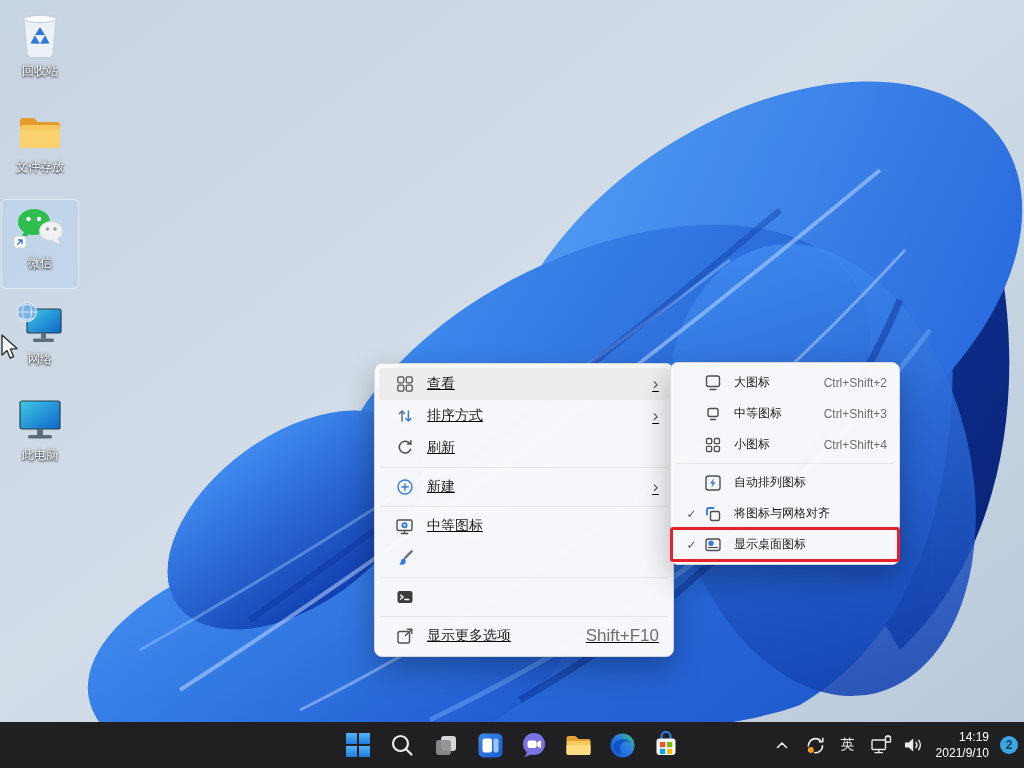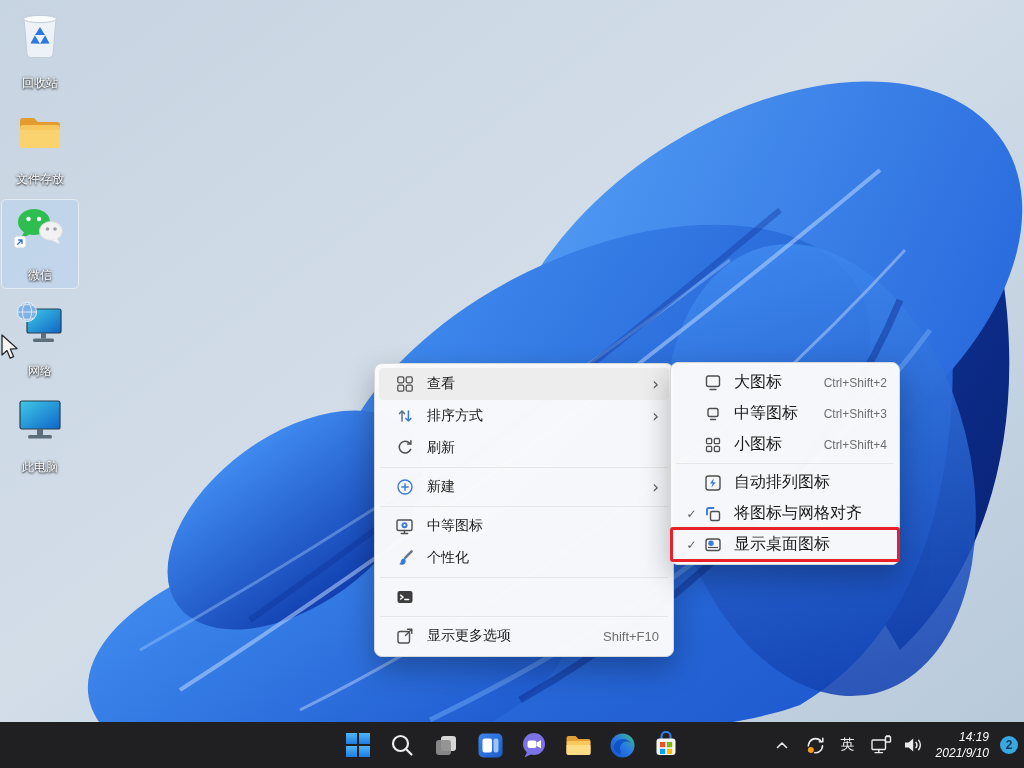--- a/index.html
+++ b/index.html
@@ -8,53 +8,53 @@
     font-family:"Liberation Sans","DejaVu Sans",sans-serif;
     -webkit-user-select:none;user-select:none;background:#c9d6e2;
   }
   
   .wallpaper{position:absolute;left:0;top:0;z-index:0;}
   
   .desktop-icons{position:absolute;left:2px;top:8px;width:76px;z-index:2;display:flex;flex-direction:column;}
   .dicon{width:76px;height:88px;margin-bottom:8px;display:flex;flex-direction:column;align-items:center;padding-top:3px;border-radius:4px;box-sizing:border-box;cursor:default;}
   .dicon.selected{background:rgba(185,212,238,0.55);outline:1px solid rgba(255,255,255,0.45);align-items:center;}
   .dicon .glyph{width:52px;height:50px;display:flex;align-items:center;justify-content:center;position:relative;}
-  .dicon .label{margin-top:15px;font-size:12px;color:#fff;text-align:center;line-height:1.25;
+  .dicon .label{margin-top:3px;font-size:12px;color:#fff;text-align:center;line-height:1.25;
     text-shadow:0 1px 2px rgba(0,0,0,0.85),0 0 3px rgba(0,0,0,0.6);}
   .shortcut-badge{position:absolute;left:0;bottom:1px;}
   
   .menu-panel{
     position:absolute;background:rgba(250,250,251,0.98);border:1px solid #d7d7d7;border-radius:8px;
     box-shadow:0 12px 30px rgba(0,0,0,0.28);padding:4px;box-sizing:border-box;
   }
-  .context-menu{left:374px;top:363px;width:300px;z-index:5;}
+  .context-menu{left:374px;top:363px;width:300px;z-index:5;text-decoration:underline;}
   .submenu{left:670px;top:362px;width:230px;z-index:6;}
   .menu-row{height:32px;display:flex;align-items:center;border-radius:4px;padding:0 10px;cursor:default;}
   .menu-row.hl{background:#ededee;}
   .menu-row .mi{width:19px;height:19px;margin:0 13px 0 6px;flex:none;display:flex;align-items:center;justify-content:center;}
   .menu-row .lbl{font-size:14px;color:#1b1b1b;flex:1;white-space:nowrap;}
-  .menu-row .sc{font-size:13px;color:#6e6e6e;margin-left:16px;white-space:nowrap;}
+  .menu-row .sc{font-size:17px;color:#6e6e6e;margin-left:16px;white-space:nowrap;}
   .menu-row .chev{color:#5f5f5f;font-size:17px;line-height:1;margin-left:8px;font-family:"DejaVu Sans",sans-serif;}
   .menu-sep{height:1px;background:#e6e6e6;margin:3px 1px;}
   
   .sub-row{height:31px;display:flex;align-items:center;border-radius:4px;padding:0 8px;position:relative;cursor:default;}
   .sub-row .state{width:17px;flex:none;color:#5a5a5a;font-size:12px;text-align:center;font-family:"DejaVu Sans",sans-serif;}
   .radio-dot{width:5px;height:5px;border-radius:50%;background:#454545;margin:0 auto;}
   .sub-row .mi{width:18px;height:18px;margin:0 12px 0 4px;flex:none;display:flex;align-items:center;justify-content:center;}
-  .sub-row .lbl{font-size:16px;color:#1b1b1b;flex:1;white-space:nowrap;}
+  .sub-row .lbl{font-size:12px;color:#1b1b1b;flex:1;white-space:nowrap;}
   .sub-row .sc{font-size:12px;color:#6e6e6e;white-space:nowrap;}
   .red-box{position:absolute;left:-5px;right:-5px;top:-2px;bottom:-2px;border:3px solid #e8202a;border-radius:3px;pointer-events:none;}
   
   .taskbar{position:absolute;left:0;right:0;bottom:0;height:46px;background:#202023;z-index:10;}
   .tb-center{position:absolute;left:50%;top:3px;transform:translateX(-50%);display:flex;gap:4px;}
   .tb-btn{width:40px;height:40px;border-radius:5px;display:flex;align-items:center;justify-content:center;cursor:pointer;}
   .tb-tray{position:absolute;right:6px;top:0;height:46px;display:flex;align-items:center;gap:7px;}
   .tray-btn{height:34px;min-width:26px;display:flex;align-items:center;justify-content:center;border-radius:4px;cursor:pointer;}
   .ime{color:#f0f0f0;font-size:14px;padding:0 2px;}
-  .clock{color:#ffffff;font-size:12px;text-align:right;line-height:1.35;padding:0 2px;font-style:italic;}
+  .clock{color:#ffffff;font-size:12px;text-align:right;line-height:1.35;padding:0 2px;}
   .badge{width:18px;height:18px;border-radius:50%;background:#3aa7e0;color:#16395c;font-size:12px;font-weight:bold;
     display:flex;align-items:center;justify-content:center;margin-left:2px;}
   
   .cursor{position:absolute;left:-2px;top:332px;z-index:30;pointer-events:none;}
 </style>
 </head>
 <body>
 
 <svg class="wallpaper" width="1024" height="768" viewBox="0 0 1024 768">
   <defs>
@@ -259,21 +259,20 @@
     <span class="lbl">中等图标</span>
   </div>
 
   <div class="menu-row">
     <span class="mi">
       <svg width="18" height="18" viewBox="0 0 18 18">
         <line x1="9.4" y1="8.6" x2="15.6" y2="2.4" stroke="#6b7785" stroke-width="2.6" stroke-linecap="round"></line>
         <path d="M8.8 9.2 c-2.3 .1 -3.8 1.6 -4.1 3.9 -.1 1 -.6 1.7 -1.5 2.1 1.8 .9 4.7 .6 5.9 -1 .9 -1.2 .8 -3.2 -.3 -5 Z" fill="#3a7bd8"></path>
       </svg>
     </span>
-    <span class="lbl">个性化</span>
   </div>
 
   <div class="menu-sep"></div>
 
   <div class="menu-row">
     <span class="mi">
       <svg width="18" height="18" viewBox="0 0 18 18">
         <rect x="1.5" y="3" width="15" height="12" rx="2.2" fill="#3d3d3d"></rect>
         <path d="M4.6 7.2 L7 9.1 L4.6 11" stroke="#ffffff" stroke-width="1.5" fill="none" stroke-linecap="round" stroke-linejoin="round"></path>
         <line x1="8.8" y1="11.6" x2="12.6" y2="11.6" stroke="#ffffff" stroke-width="1.5" stroke-linecap="round"></line>

